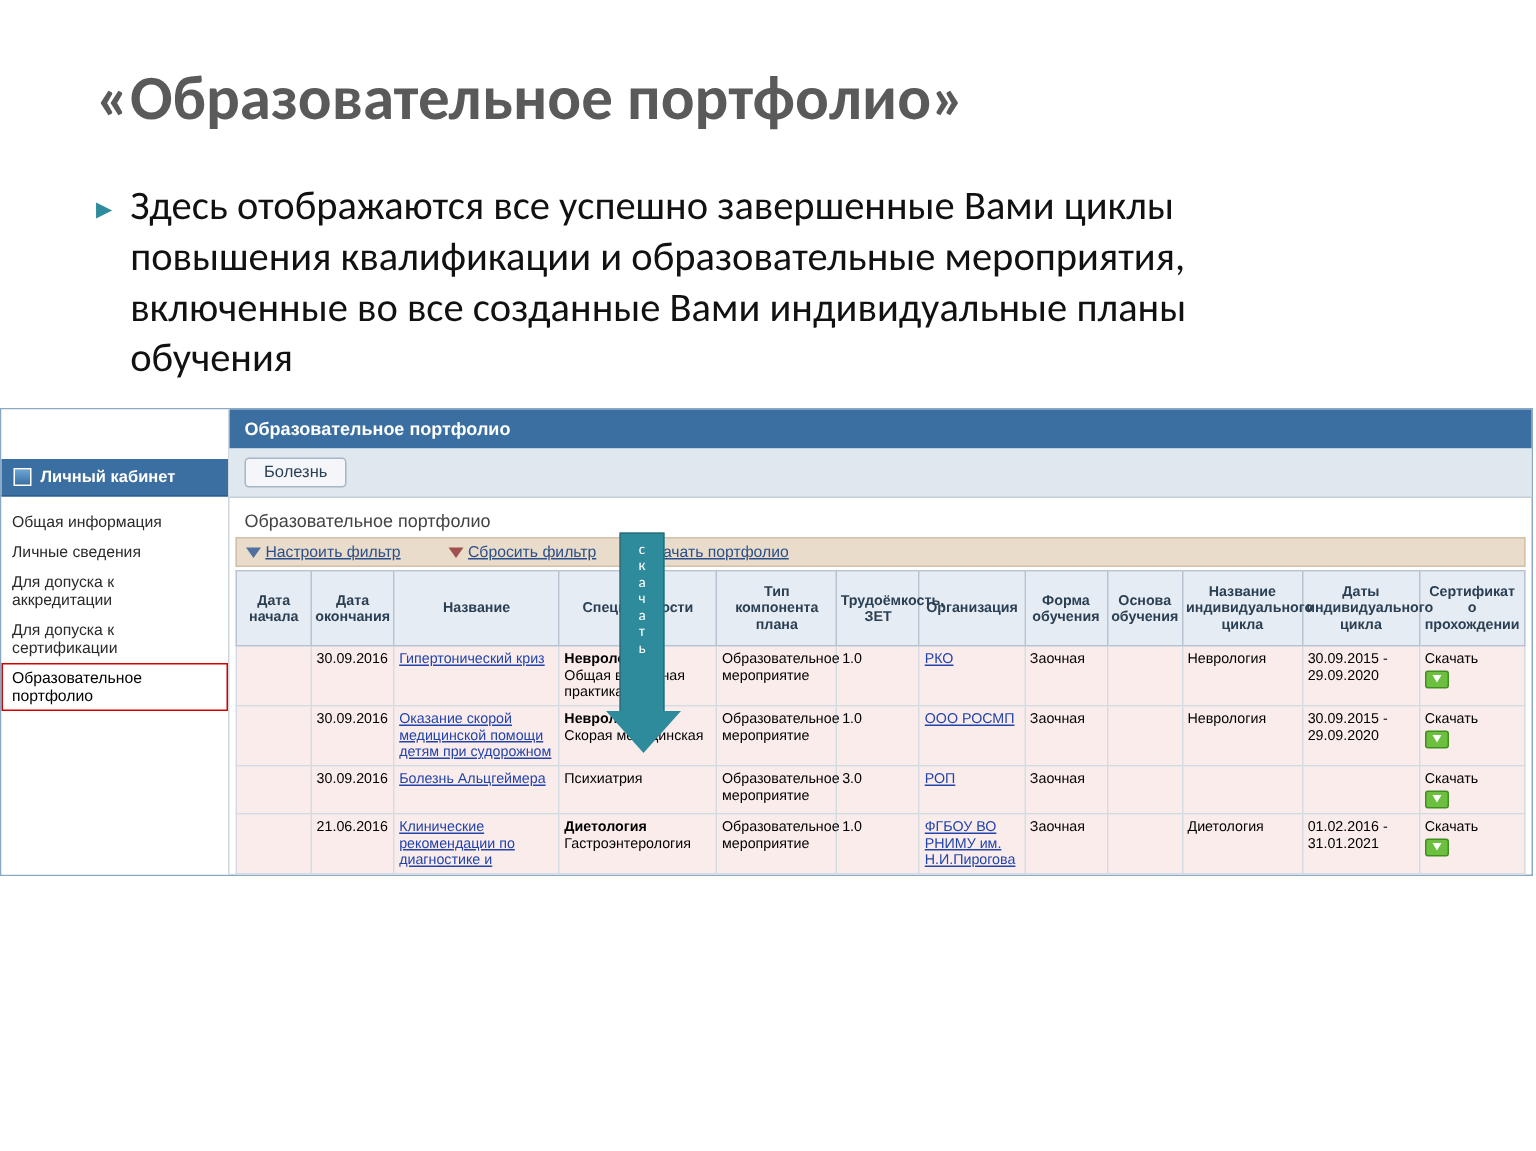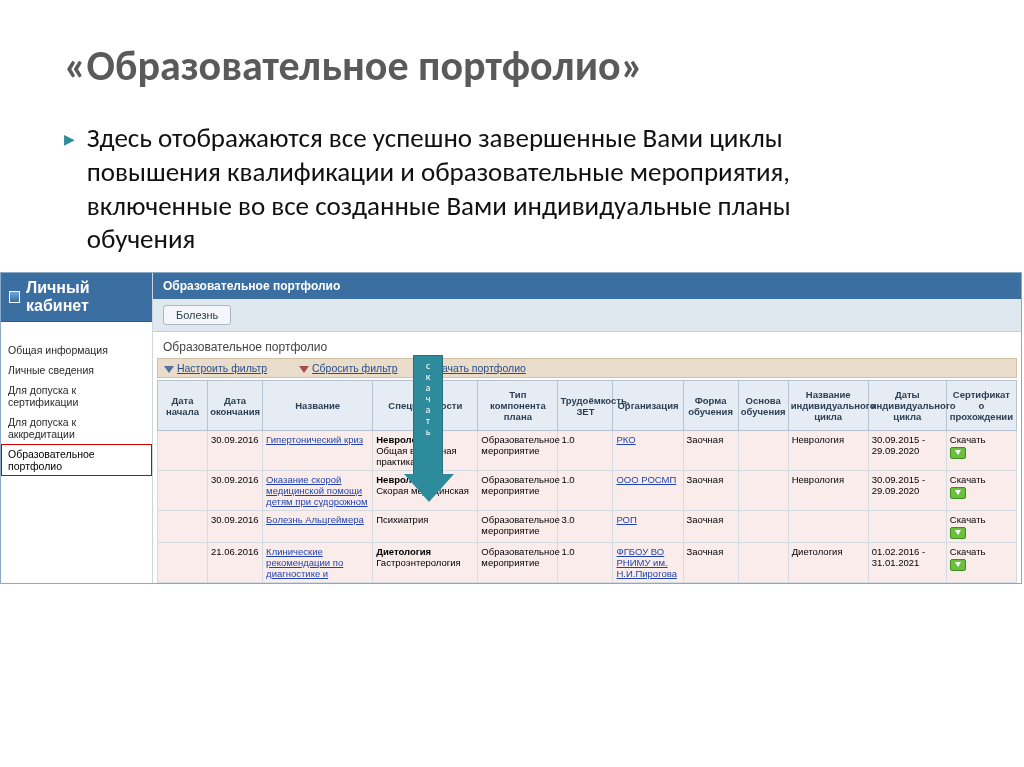--- a/index.html
+++ b/index.html
@@ -75,29 +75,30 @@
   }
   .sidebar {
     width: 152px;
     flex: 0 0 152px;
     background: #fff;
     border-right: 1px solid #cfd6de;
   }
   .sidebar-head {
     background: #3b6fa1;
     color: #fff;
-    font-size: 16px;
+    font-size: 11px;
     font-weight: bold;
     padding: 6px 8px;
     border-bottom: 1px solid #2b5e8f;
     display:flex;
     align-items:center;
     gap:6px;
-  }
-  .side-items { padding: 18px 0; }
+    margin-top:33px;
+  }
+  .side-items { padding: 7px 0; }
   .side-item {
     font-size: 10.5px;
     color: #2a2a2a;
     padding: 3px 6px;
     cursor: pointer;
     border: 1px solid transparent;
   }
   .side-item.active {
     border: 1px solid #d40000;
     color: #000;
@@ -236,22 +237,22 @@
 
 <div class="app">
   <div class="sidebar">
     <div class="sidebar-head">
       <span class="door-icon"></span>
       <span>Личный кабинет</span>
     </div>
     <div class="side-items" id="side-items">
         <div class="side-item">Общая информация</div>
         <div class="side-item">Личные сведения</div>
+        <div class="side-item">Для допуска к аккредитации</div>
         <div class="side-item">Для допуска к сертификации</div>
-        <div class="side-item">Для допуска к аккредитации</div>
         <div class="side-item active">Образовательное портфолио</div>
       </div>
   </div>
 
   <div class="main">
     <div class="main-head">Образовательное портфолио</div>
     <div class="toolbar">
       <span class="btn">Болезнь</span>
     </div>
     <div class="section-label">Образовательное портфолио</div>

